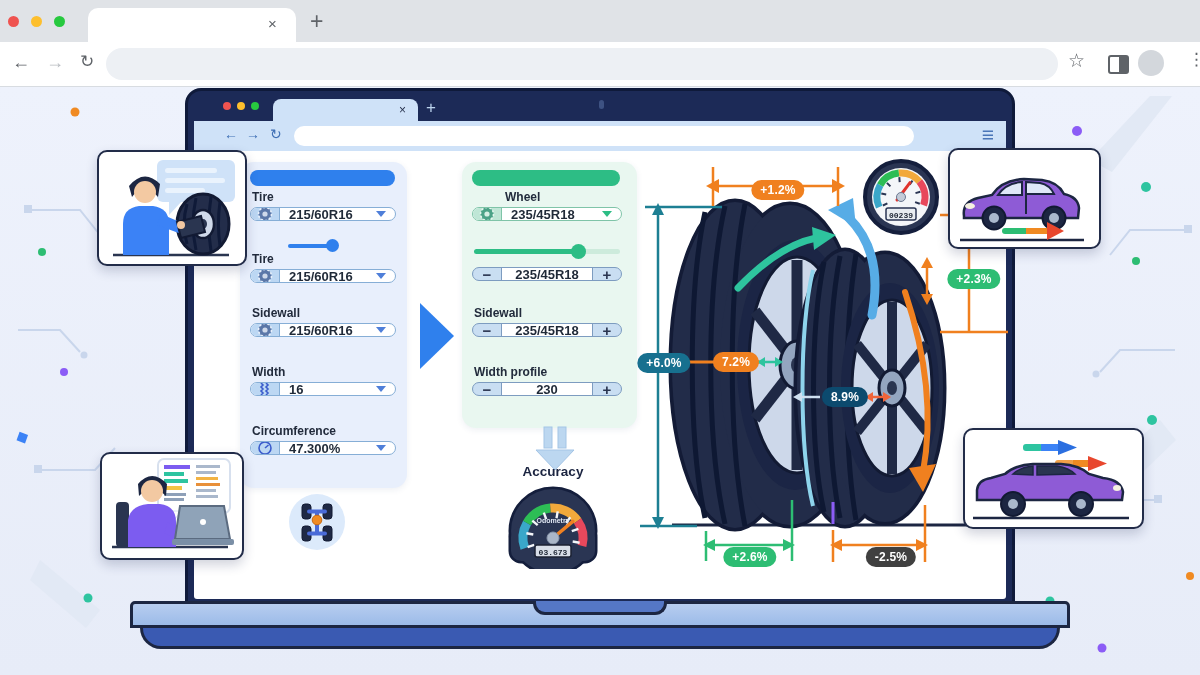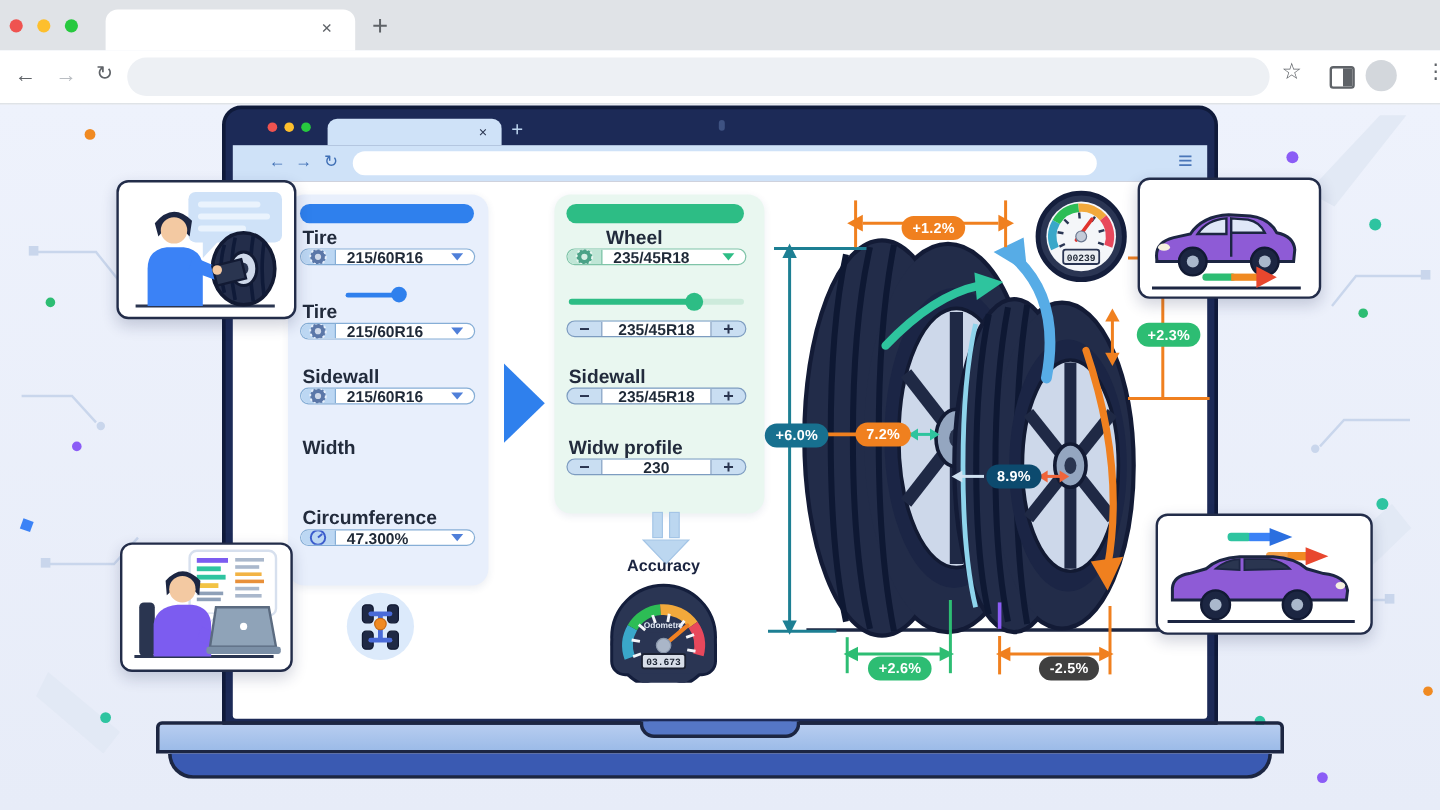--- a/index.html
+++ b/index.html
@@ -43,21 +43,21 @@
   .deck-notch{left:533px;top:601px;width:134px;height:14px;background:#5577c6;border:3px solid #1c2642;border-top:none;
               border-radius:0 0 12px 12px;box-sizing:border-box;z-index:4;}
   .base-bottom{left:140px;top:628px;width:920px;height:21px;background:#3a5ab2;border:3px solid #1c2642;border-top:none;
                border-radius:0 0 26px 26px;box-sizing:border-box;z-index:3;}
 
   
   .panel{border-radius:14px;z-index:4;box-shadow:0 2px 6px rgba(40,60,120,.08);}
   .panel-blue{left:240px;top:162px;width:167px;height:326px;background:#e8effc;}
   .panel-green{left:462px;top:162px;width:175px;height:266px;background:#e9f7f0;}
   .panel-header{height:16px;border-radius:8px;z-index:5;}
-  .flabel{font-size:16px;font-weight:bold;color:#222b3c;z-index:5;}
+  .flabel{font-size:12px;font-weight:bold;color:#222b3c;z-index:5;}
   .dropdown,.stepper{height:14px;background:#fff;border:1.5px solid #86aed6;border-radius:8px;display:flex;
         align-items:stretch;box-sizing:border-box;z-index:5;overflow:hidden;}
   .dd-icon{width:28px;background:#bcd7f3;border-right:1.5px solid #86aed6;display:flex;align-items:center;justify-content:center;}
   .dd-icon.green{background:#bfe6d6;border-right-color:#7fc4a8;}
   .dropdown.green{border-color:#7fc4a8;}
   .dd-val{flex:1;display:flex;align-items:center;padding-left:9px;font-size:13px;font-weight:bold;color:#1f2937;}
   .dd-caret{width:0;height:0;border-left:5px solid transparent;border-right:5px solid transparent;
             border-top:6px solid #4f7fd9;align-self:center;margin-right:9px;}
   .stepper{background:#c9def2;border-color:#7d9cc0;}
   .st-btn{width:28px;display:flex;align-items:center;justify-content:center;font-size:15px;font-weight:bold;color:#2a3550;}
@@ -203,20 +203,30 @@
           <circle cx="8" cy="8" r="6.5" fill="#5b77a8"></circle>
           <circle cx="8" cy="8" r="6.5" fill="none" stroke="#e8f0fb" stroke-width="1.6" stroke-dasharray="2 2"></circle>
           <circle cx="8" cy="8" r="2.6" fill="#cfd9ea"></circle>
         </svg>
     </span>
     <span class="dd-val">215/60R16</span>
     <span class="dd-caret"></span>
   </div>
 
   <div class="abs flabel" style="left:252px;top:365px;">Width</div>
+  <div class="abs dropdown" style="left:250px;top:382px;width:146px;">
+    <span class="dd-icon">
+      <svg width="16" height="16" viewBox="0 0 16 16" fill="none" stroke="#3b5ccc" stroke-width="1.6">
+          <path d="M4,2 l2,2 -2,2 2,2 -2,2 2,2 -2,2"></path>
+          <path d="M9,2 l2,2 -2,2 2,2 -2,2 2,2 -2,2"></path>
+        </svg>
+    </span>
+    <span class="dd-val">16</span>
+    <span class="dd-caret"></span>
+  </div>
 
   <div class="abs flabel" style="left:252px;top:424px;">Circumference</div>
   <div class="abs dropdown" style="left:250px;top:441px;width:146px;align-items:center;">
     <span class="dd-icon">
       <svg width="16" height="16" viewBox="0 0 16 16">
           <circle cx="8" cy="8" r="6" fill="none" stroke="#3b5ccc" stroke-width="1.6"></circle>
           <line x1="8" y1="8" x2="11.5" y2="5" stroke="#3b5ccc" stroke-width="1.6"></line>
         </svg>
     </span>
     <span class="dd-val">47.300%</span>
@@ -262,21 +272,21 @@
     <span class="st-btn">+</span>
   </div>
 
   <div class="abs flabel" style="left:474px;top:306px;">Sidewall</div>
   <div class="abs stepper" style="left:472px;top:323px;width:150px;">
     <span class="st-btn">−</span>
     <span class="st-val">235/45R18</span>
     <span class="st-btn">+</span>
   </div>
 
-  <div class="abs flabel" style="left:474px;top:365px;">Widw profile</div>
+  <div class="abs flabel" style="left:474px;top:365px;">Width profile</div>
   <div class="abs stepper" style="left:472px;top:382px;width:150px;">
     <span class="st-btn">−</span>
     <span class="st-val">230</span>
     <span class="st-btn">+</span>
   </div>
 
   <svg class="abs" style="left:532px;top:426px;z-index:4;" width="46" height="46" viewBox="0 0 46 46">
     <rect x="12" y="1" width="8" height="21" fill="#bcd7f0" stroke="#a4c5e6"></rect>
     <rect x="26" y="1" width="8" height="21" fill="#bcd7f0" stroke="#a4c5e6"></rect>
     <polygon points="4,24 42,24 23,44" fill="#bcd7f0" stroke="#a4c5e6"></polygon>

